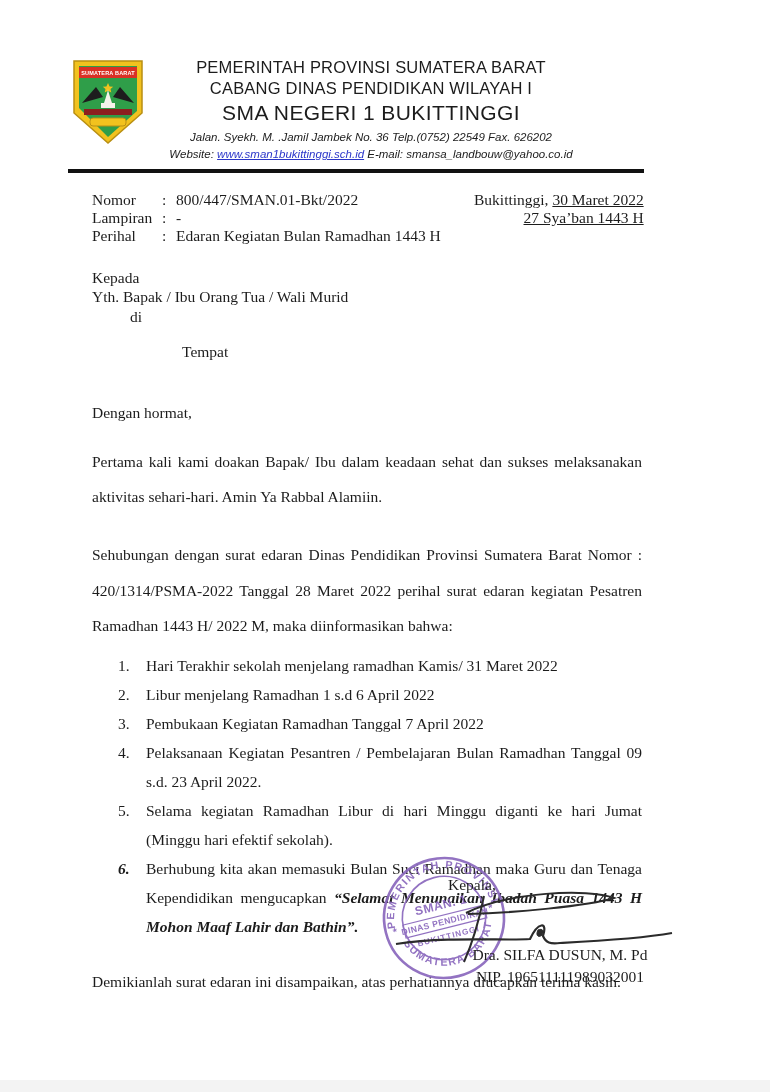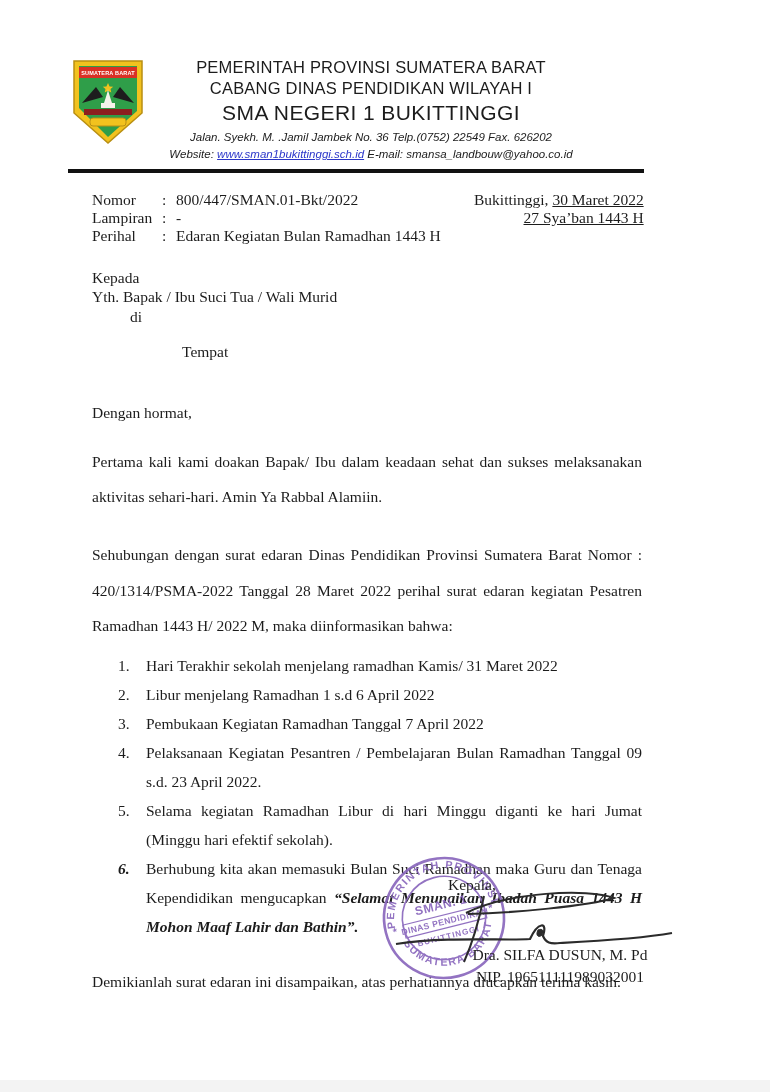--- a/index.html
+++ b/index.html
@@ -127,21 +127,21 @@
       </div>
     </div>
     <div class="meta-right">
       <div class="date-line1"><span>Bukittinggi, </span><span class="date-underline">30 Maret 2022</span></div>
       <div class="date-line2">27 Sya’ban 1443 H</div>
     </div>
   </div>
 
   <div class="recipient">
     <div>Kepada</div>
-    <div>Yth. Bapak / Ibu Suci Tua / Wali Murid</div>
+    <div>Yth. Bapak / Ibu Orang Tua / Wali Murid</div>
     <div class="di">di</div>
     <div class="tempat">Tempat</div>
   </div>
 
   <div class="body-block">
     <div class="salutation">Dengan hormat,</div>
     <p class="para">Pertama kali kami doakan Bapak/ Ibu dalam keadaan sehat dan sukses melaksanakan aktivitas sehari-hari. Amin Ya Rabbal Alamiin.</p>
     <p class="para">Sehubungan dengan surat edaran Dinas Pendidikan Provinsi Sumatera Barat Nomor : 420/1314/PSMA-2022 Tanggal 28 Maret 2022 perihal surat edaran kegiatan Pesatren Ramadhan 1443 H/ 2022 M, maka diinformasikan bahwa:</p>
 
     <div class="edict-list">

